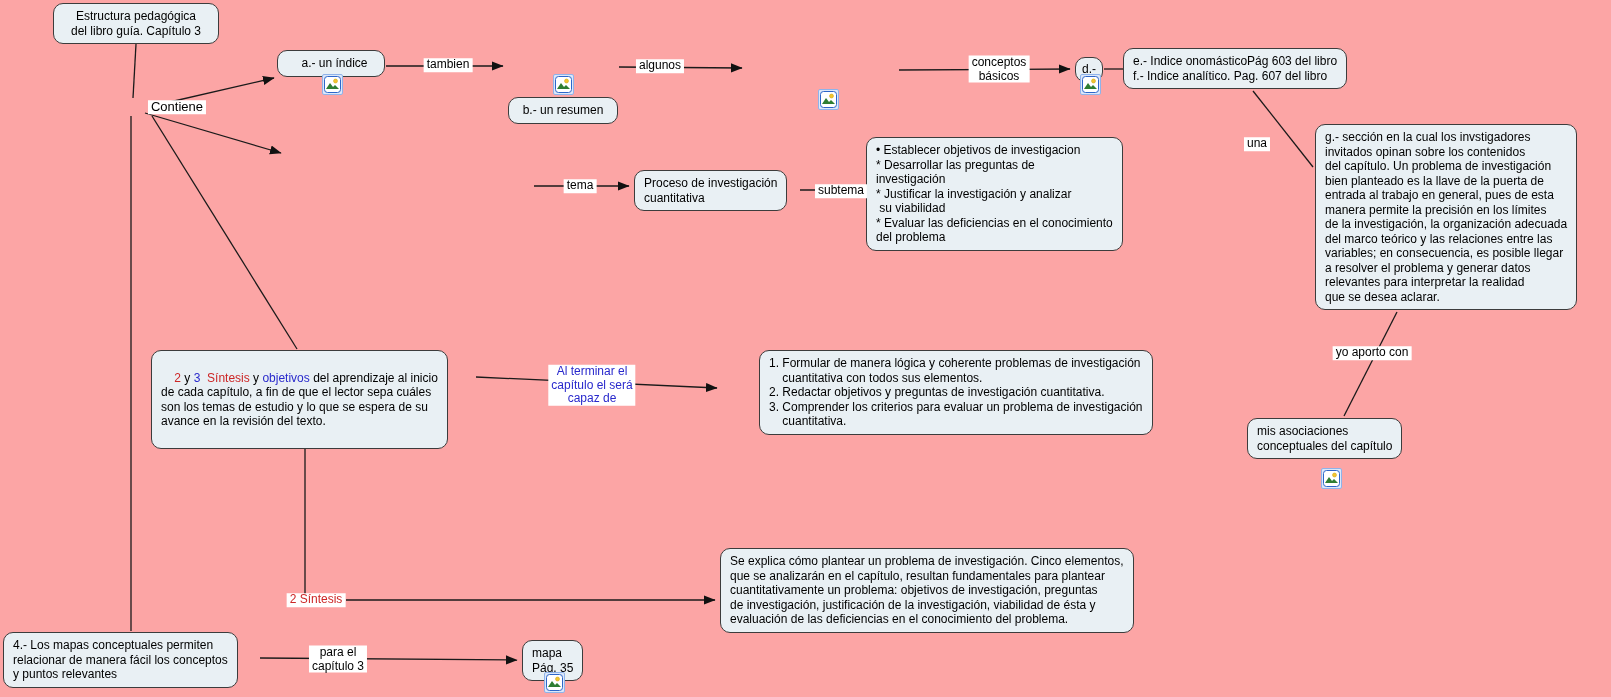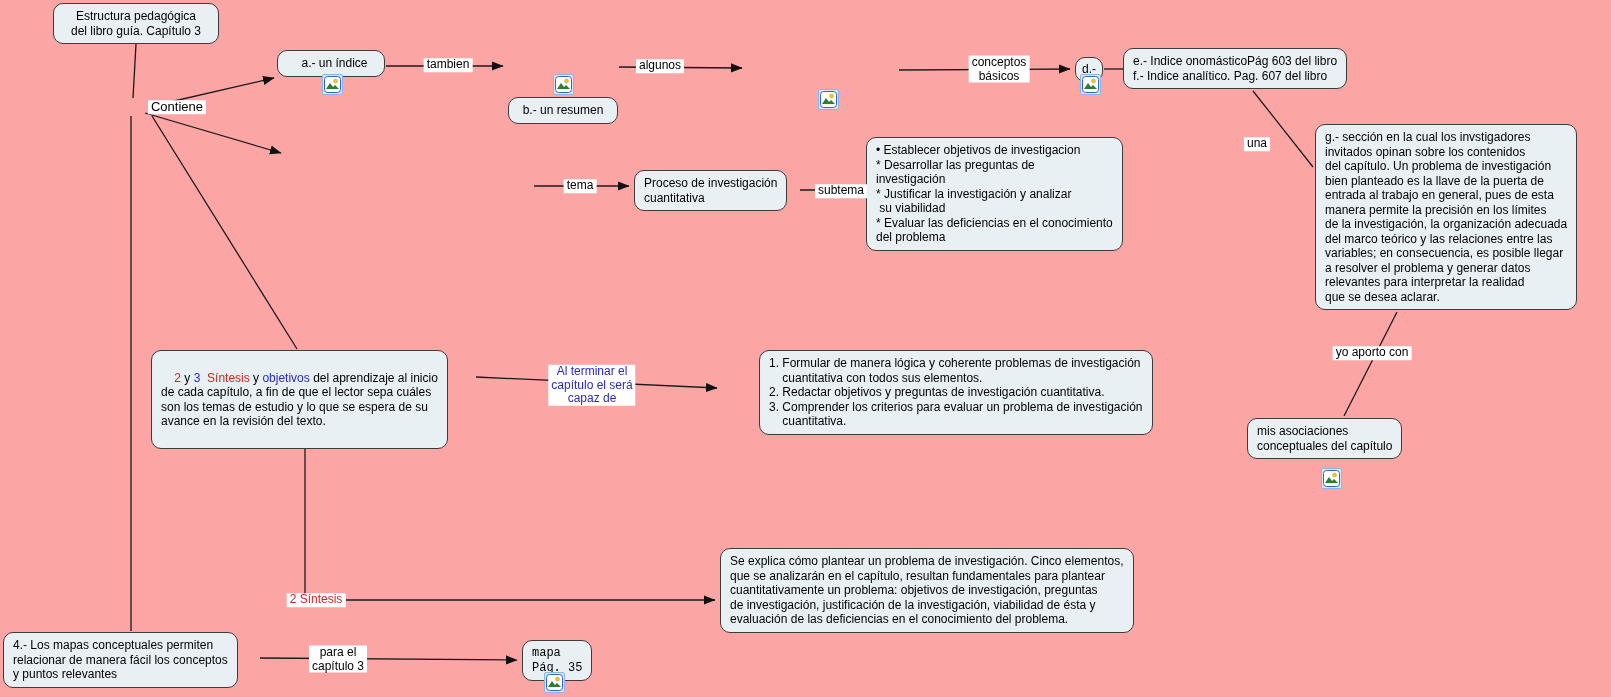--- a/index.html
+++ b/index.html
@@ -103,21 +103,21 @@
   <div class="concept" style="left:720px;top:548px;">Se explica cómo plantear un problema de investigación. Cinco elementos,
 que se analizarán en el capítulo, resultan fundamentales para plantear
 cuantitativamente un problema: objetivos de investigación, preguntas
 de investigación, justificación de la investigación, viabilidad de ésta y
 evaluación de las deficiencias en el conocimiento del problema.</div>
 
   <div class="concept" style="left:3px;top:632px;">4.- Los mapas conceptuales permiten
 relacionar de manera fácil los conceptos
 y puntos relevantes</div>
 
-  <div class="concept" style="left:522px;top:640px;font-family:Liberation Mono, monospace;">mapa
+  <div class="concept" style="left:522px;top:640px;">mapa
 Pág. 35</div>
 
   <div class="concept" style="left:1247px;top:418px;">mis asociaciones
 conceptuales del capítulo</div>
 
   <span class="llabel" style="left:137px;top:107px;font-size:13px;margin-left:40px;">Contiene</span>
   <span class="llabel" style="left:448px;top:65px;">tambien</span>
   <span class="llabel" style="left:660px;top:66px;">algunos</span>
   <span class="llabel" style="left:999px;top:69px;">conceptos
 básicos</span>

